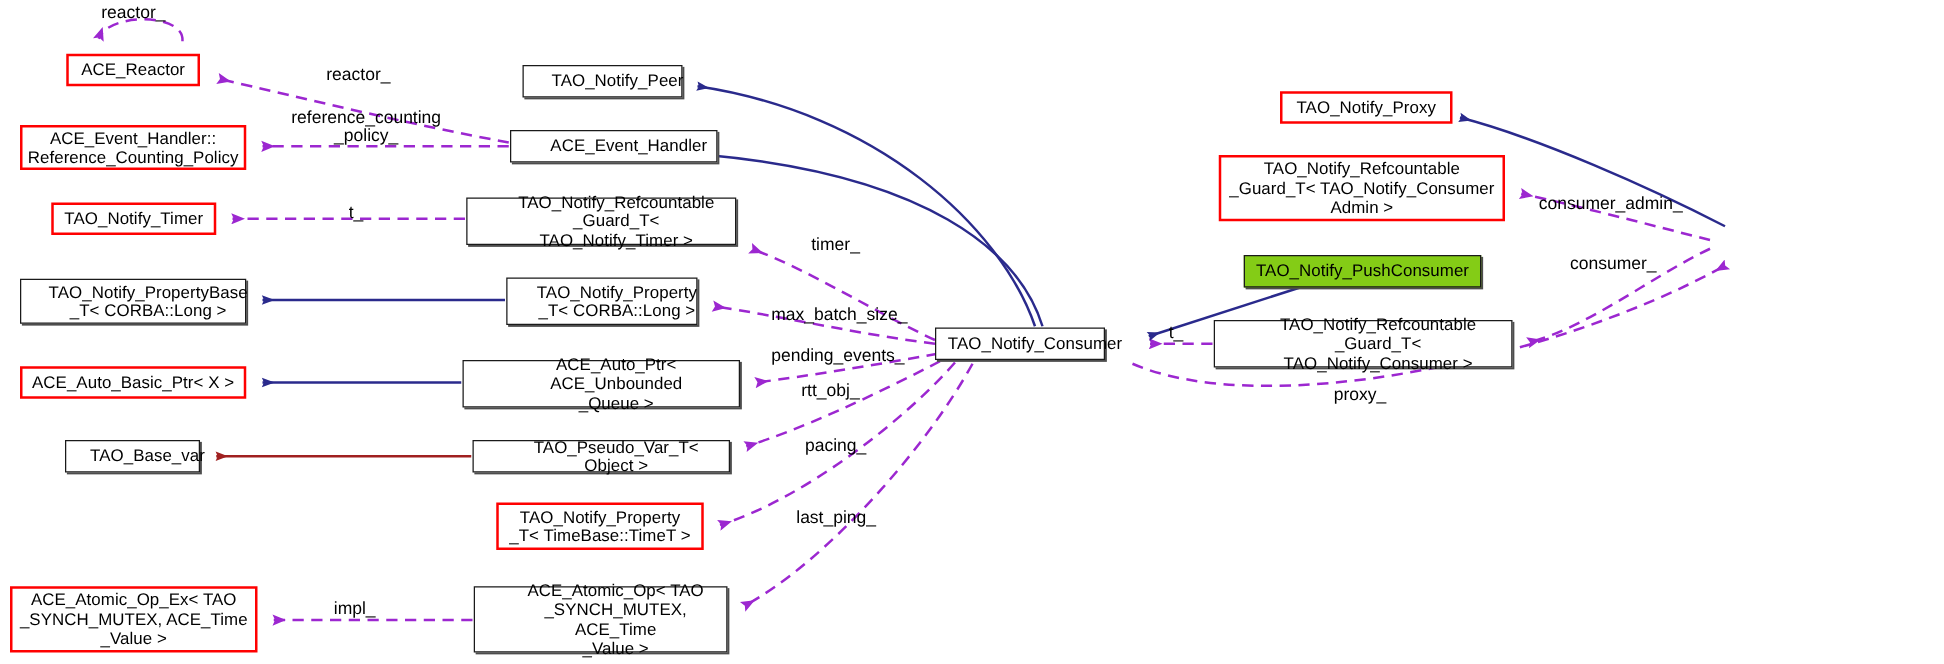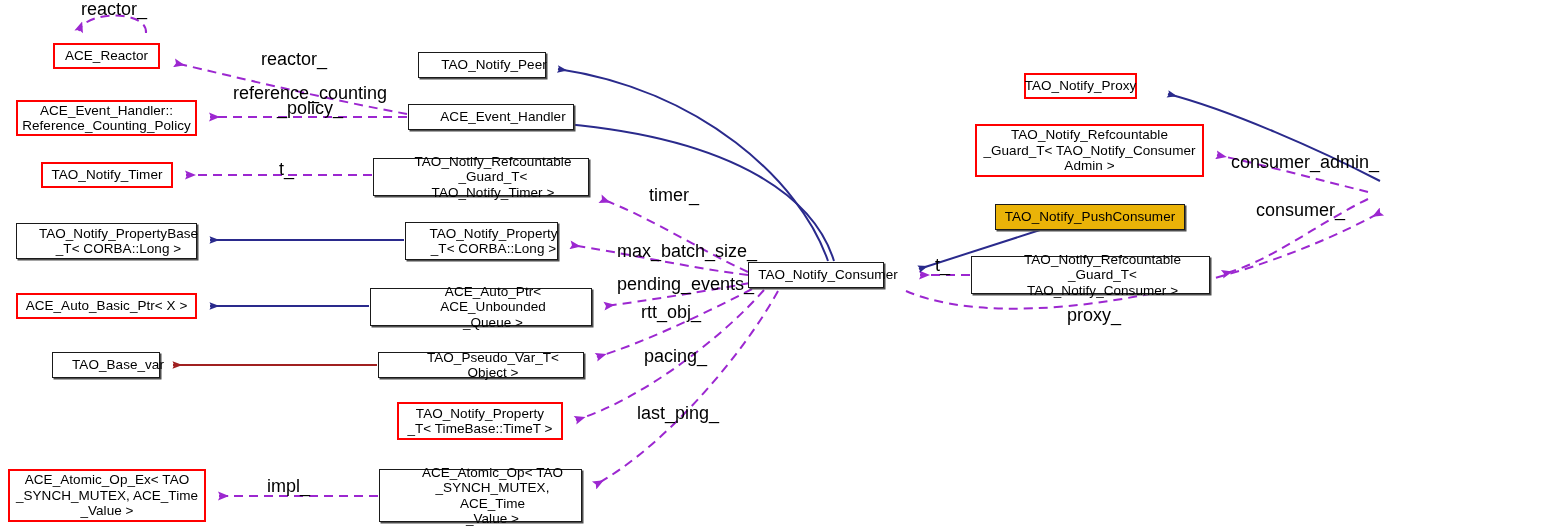--- a/index.html
+++ b/index.html
@@ -42,26 +42,26 @@
   .node.dark {
     border: 1.5px solid #1a1a1a;
     box-shadow: 1.5px 1.5px 0 0 #4d4d4d;
     padding-left: 28px;
   }
   .node.red {
     border: 2px solid #ff0000;
   }
   .node.highlight {
     border: 1.5px solid #1a1a1a;
-    background: #eab308;
+    background: #84cc16;
     box-shadow: 1.5px 1.5px 0 0 #4d4d4d;
   }
   .edge-label {
     position: absolute;
-    font-size: 18px;
+    font-size: 14px;
     line-height: 15px;
     color: #000000;
     white-space: pre;
     background: transparent;
   }
 </style>
 </head>
 <body>
 
 <div id="diagram-root">
@@ -133,21 +133,21 @@
   <div class="node dark" style="left:370px; top:288px; width:222px; height:38px;">ACE_Auto_Ptr&lt; ACE_Unbounded
 _Queue &gt;</div>
   <div class="node red" style="left:397px; top:402px; width:166px; height:38px;">TAO_Notify_Property
 _T&lt; TimeBase::TimeT &gt;</div>
   <div class="node dark" style="left:379px; top:469px; width:203px; height:53px;">ACE_Atomic_Op&lt; TAO
 _SYNCH_MUTEX, ACE_Time
 _Value &gt;</div>
 
   <div class="node dark" style="left:748px; top:262px; width:136px; height:26px;">TAO_Notify_Consumer</div>
 
-  <div class="node red" style="left:1024px; top:73px; width:113px; height:26px;">TAO_Notify_Proxy</div>
+  <div class="node red" style="left:1024px; top:73px; width:138px; height:26px;">TAO_Notify_Proxy</div>
   <div class="node red" style="left:975px; top:124px; width:229px; height:53px;">TAO_Notify_Refcountable
 _Guard_T&lt; TAO_Notify_Consumer
 Admin &gt;</div>
   <div class="node highlight" style="left:995px; top:204px; width:190px; height:26px;">TAO_Notify_PushConsumer</div>
   <div class="node dark" style="left:971px; top:256px; width:239px; height:38px;">TAO_Notify_Refcountable
 _Guard_T&lt; TAO_Notify_Consumer &gt;</div>
 
   <div class="edge-label" style="left:81px;   top:2px;">reactor_</div>
   <div class="edge-label" style="left:261px;  top:52px;">reactor_</div>
   <div class="edge-label" style="left:233px; top:86px; text-align:center;">reference_counting

